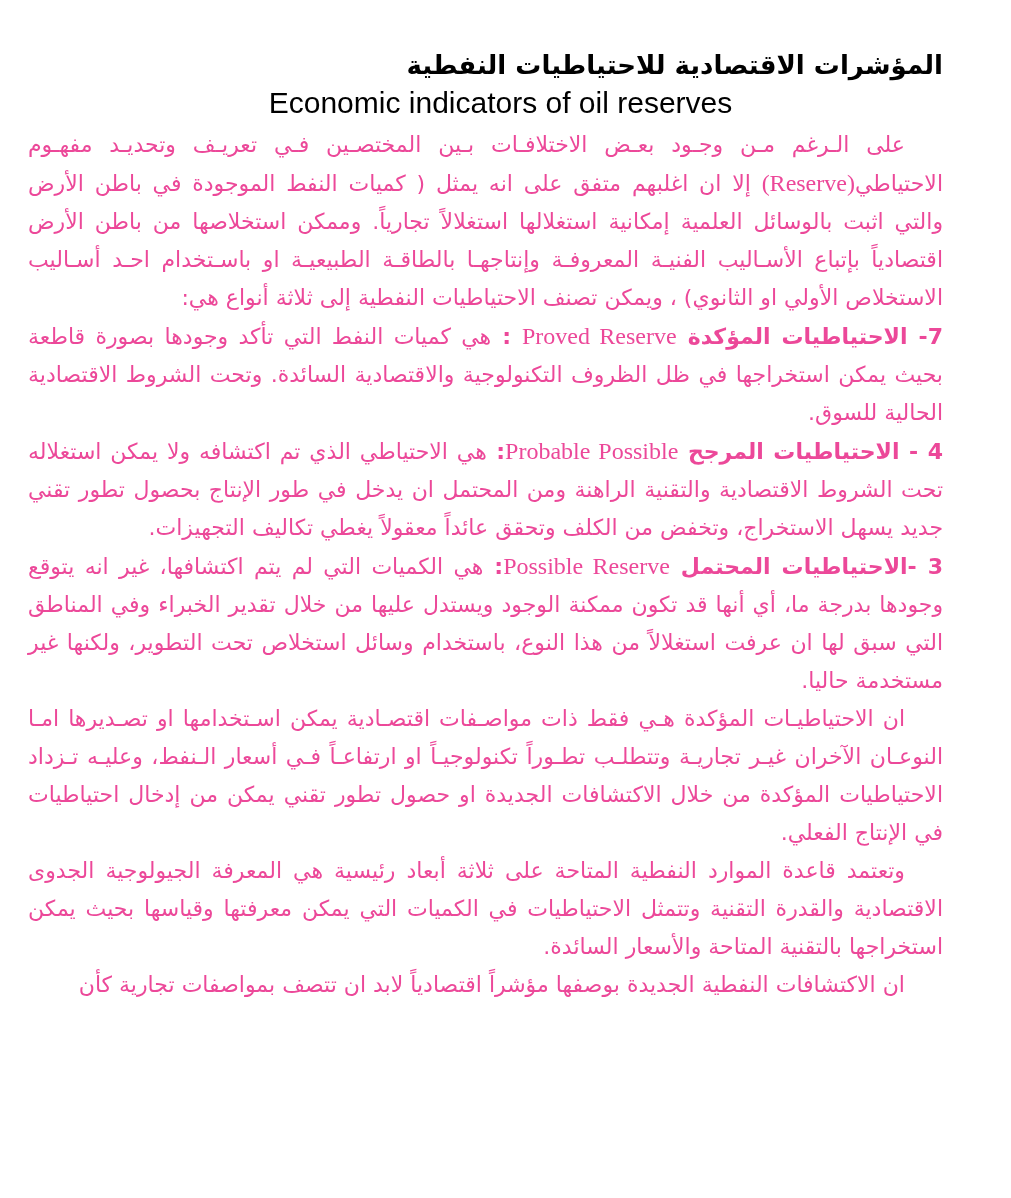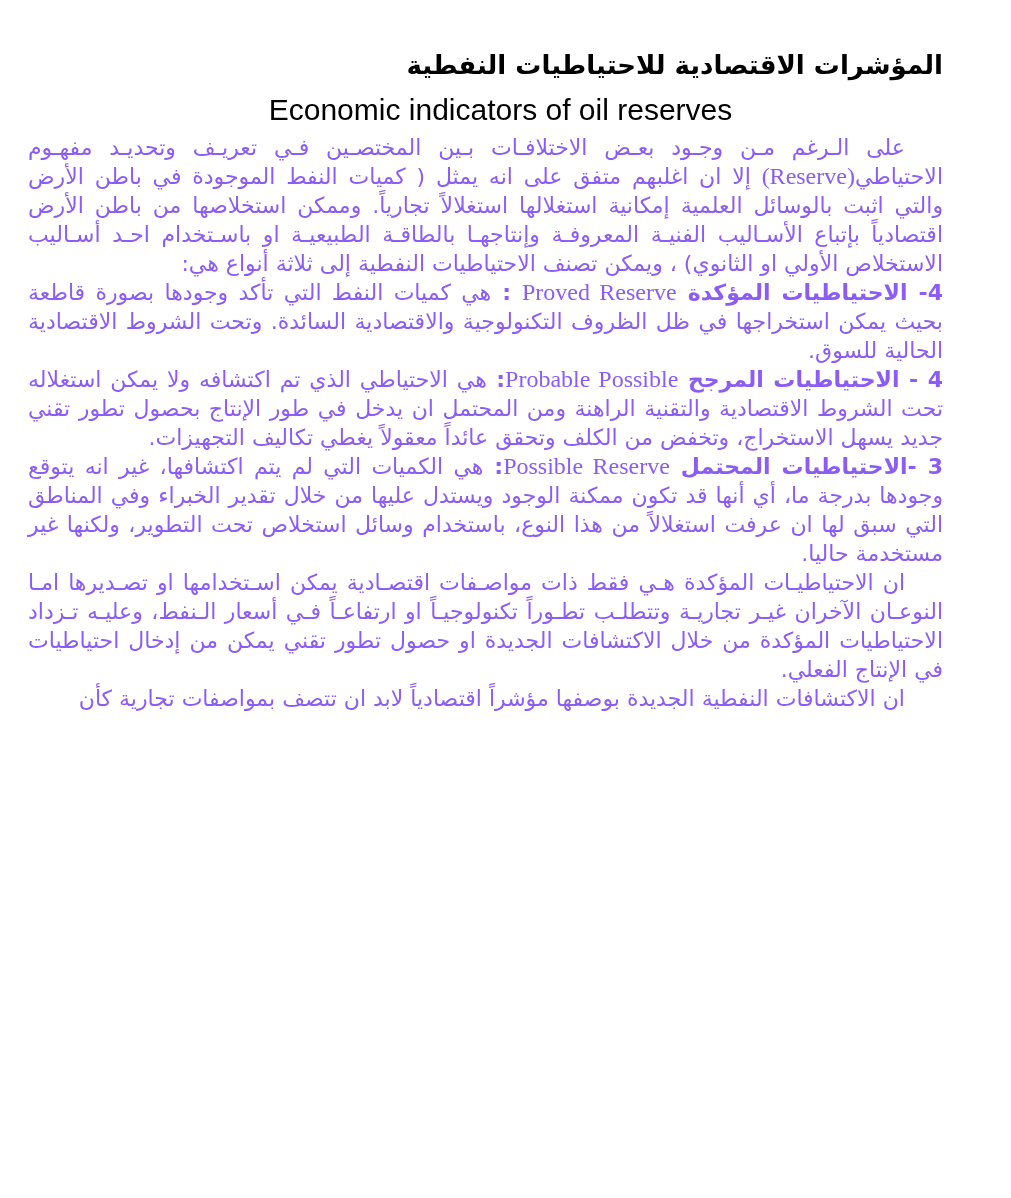--- a/index.html
+++ b/index.html
@@ -16,38 +16,38 @@
   .content {
     padding: 46px 68px 0 28px;
   }
   .title-ar {
     direction: rtl;
     text-align: right;
     font-family: "DejaVu Sans", sans-serif;
     font-weight: bold;
     font-size: 26px;
     line-height: 38px;
-    margin-bottom: 7px;
+    margin-bottom: 0;
   }
   .title-en {
     direction: ltr;
     text-align: center;
     font-family: "Liberation Sans", "DejaVu Sans", sans-serif;
     font-weight: 400;
     font-size: 30px;
     line-height: 38px;
     margin-left: 30px;
     margin-bottom: 4px;
   }
   p.body-par {
     direction: rtl;
     text-align: justify;
     font-size: 22px;
-    line-height: 29px;
-    color: #8b5cf6;
+    line-height: 38px;
+    color: #ec4899;
   }
   p.indent { text-indent: 38px; }
   .bold-head { font-weight: bold; }
   .latin {
     font-family: "Liberation Serif", "DejaVu Serif", serif;
     font-size: 24px;
   }
   .bold-head .latin { font-weight: normal; }
 </style>
 </head>
@@ -55,25 +55,26 @@
 
 <div class="page">
   <div class="content">
 
     <h1 class="title-ar">المؤشرات الاقتصادية للاحتياطيات النفطية</h1>
 
     <h2 class="title-en">Economic indicators of oil reserves</h2>
 
     <p class="body-par indent"><span>على الـرغم مـن وجـود بعـض الاختلافـات بـين المختصـين فـي تعريـف وتحديـد مفهـوم الاحتياطي</span><span class="latin" dir="ltr">(Reserve)</span><span> إلا ان اغلبهم متفق على انه يمثل ( كميات النفط الموجودة في باطن الأرض والتي اثبت بالوسائل العلمية إمكانية استغلالها استغلالاً تجارياً. وممكن استخلاصها من باطن الأرض اقتصادياً بإتباع الأسـاليب الفنيـة المعروفـة وإنتاجهـا بالطاقـة الطبيعيـة او باسـتخدام احـد أسـاليب الاستخلاص الأولي او الثانوي) ، ويمكن تصنف الاحتياطيات النفطية إلى ثلاثة أنواع هي:</span></p>
 
-    <p class="body-par"><span class="bold-head"><span>4- الاحتياطيات المؤكدة </span><span class="latin" dir="ltr">Proved Reserve</span><span> : </span></span><span>هي كميات النفط التي تأكد وجودها بصورة  قاطعة بحيث يمكن استخراجها في ظل الظروف التكنولوجية والاقتصادية السائدة. وتحت الشروط الاقتصادية الحالية للسوق.</span></p>
+    <p class="body-par"><span class="bold-head"><span>7- الاحتياطيات المؤكدة </span><span class="latin" dir="ltr">Proved Reserve</span><span> : </span></span><span>هي كميات النفط التي تأكد وجودها بصورة  قاطعة بحيث يمكن استخراجها في ظل الظروف التكنولوجية والاقتصادية السائدة. وتحت الشروط الاقتصادية الحالية للسوق.</span></p>
 
     <p class="body-par"><span class="bold-head"><span>4 - الاحتياطيات المرجح </span><span class="latin" dir="ltr">Probable Possible</span><span>: </span></span><span>هي الاحتياطي الذي تم اكتشافه ولا يمكن استغلاله تحت الشروط الاقتصادية والتقنية الراهنة ومن المحتمل ان يدخل في طور الإنتاج بحصول تطور تقني جديد يسهل الاستخراج، وتخفض من الكلف وتحقق عائداً معقولاً يغطي تكاليف التجهيزات.</span></p>
 
     <p class="body-par"><span class="bold-head"><span>3 -الاحتياطيات المحتمل  </span><span class="latin" dir="ltr">Possible Reserve</span><span>: </span></span><span>هي الكميات التي لم يتم اكتشافها، غير انه يتوقع وجودها بدرجة ما، أي أنها قد تكون ممكنة الوجود ويستدل عليها من خلال تقدير الخبراء وفي المناطق التي سبق لها ان عرفت استغلالاً من هذا النوع، باستخدام وسائل استخلاص تحت التطوير، ولكنها غير مستخدمة حاليا.</span></p>
 
     <p class="body-par indent">ان الاحتياطيـات المؤكدة هـي فقط ذات مواصـفات اقتصـادية يمكن اسـتخدامها او تصـديرها امـا النوعـان الآخران غيـر تجاريـة وتتطلـب تطـوراً تكنولوجيـاً او ارتفاعـاً فـي أسعار الـنفط، وعليـه تـزداد الاحتياطيات المؤكدة من خلال الاكتشافات الجديدة او حصول تطور تقني يمكن من إدخال احتياطيات في الإنتاج الفعلي.</p>
 
+    <p class="body-par indent">وتعتمد قاعدة الموارد النفطية المتاحة على ثلاثة أبعاد رئيسية هي المعرفة الجيولوجية الجدوى الاقتصادية والقدرة التقنية وتتمثل الاحتياطيات في الكميات التي يمكن معرفتها وقياسها بحيث يمكن استخراجها بالتقنية المتاحة والأسعار السائدة.</p>
 
     <p class="body-par indent">ان الاكتشافات النفطية الجديدة بوصفها مؤشراً اقتصادياً لابد ان تتصف بمواصفات تجارية كأن</p>
 
   </div>
 </div>
 
 </body></html>

